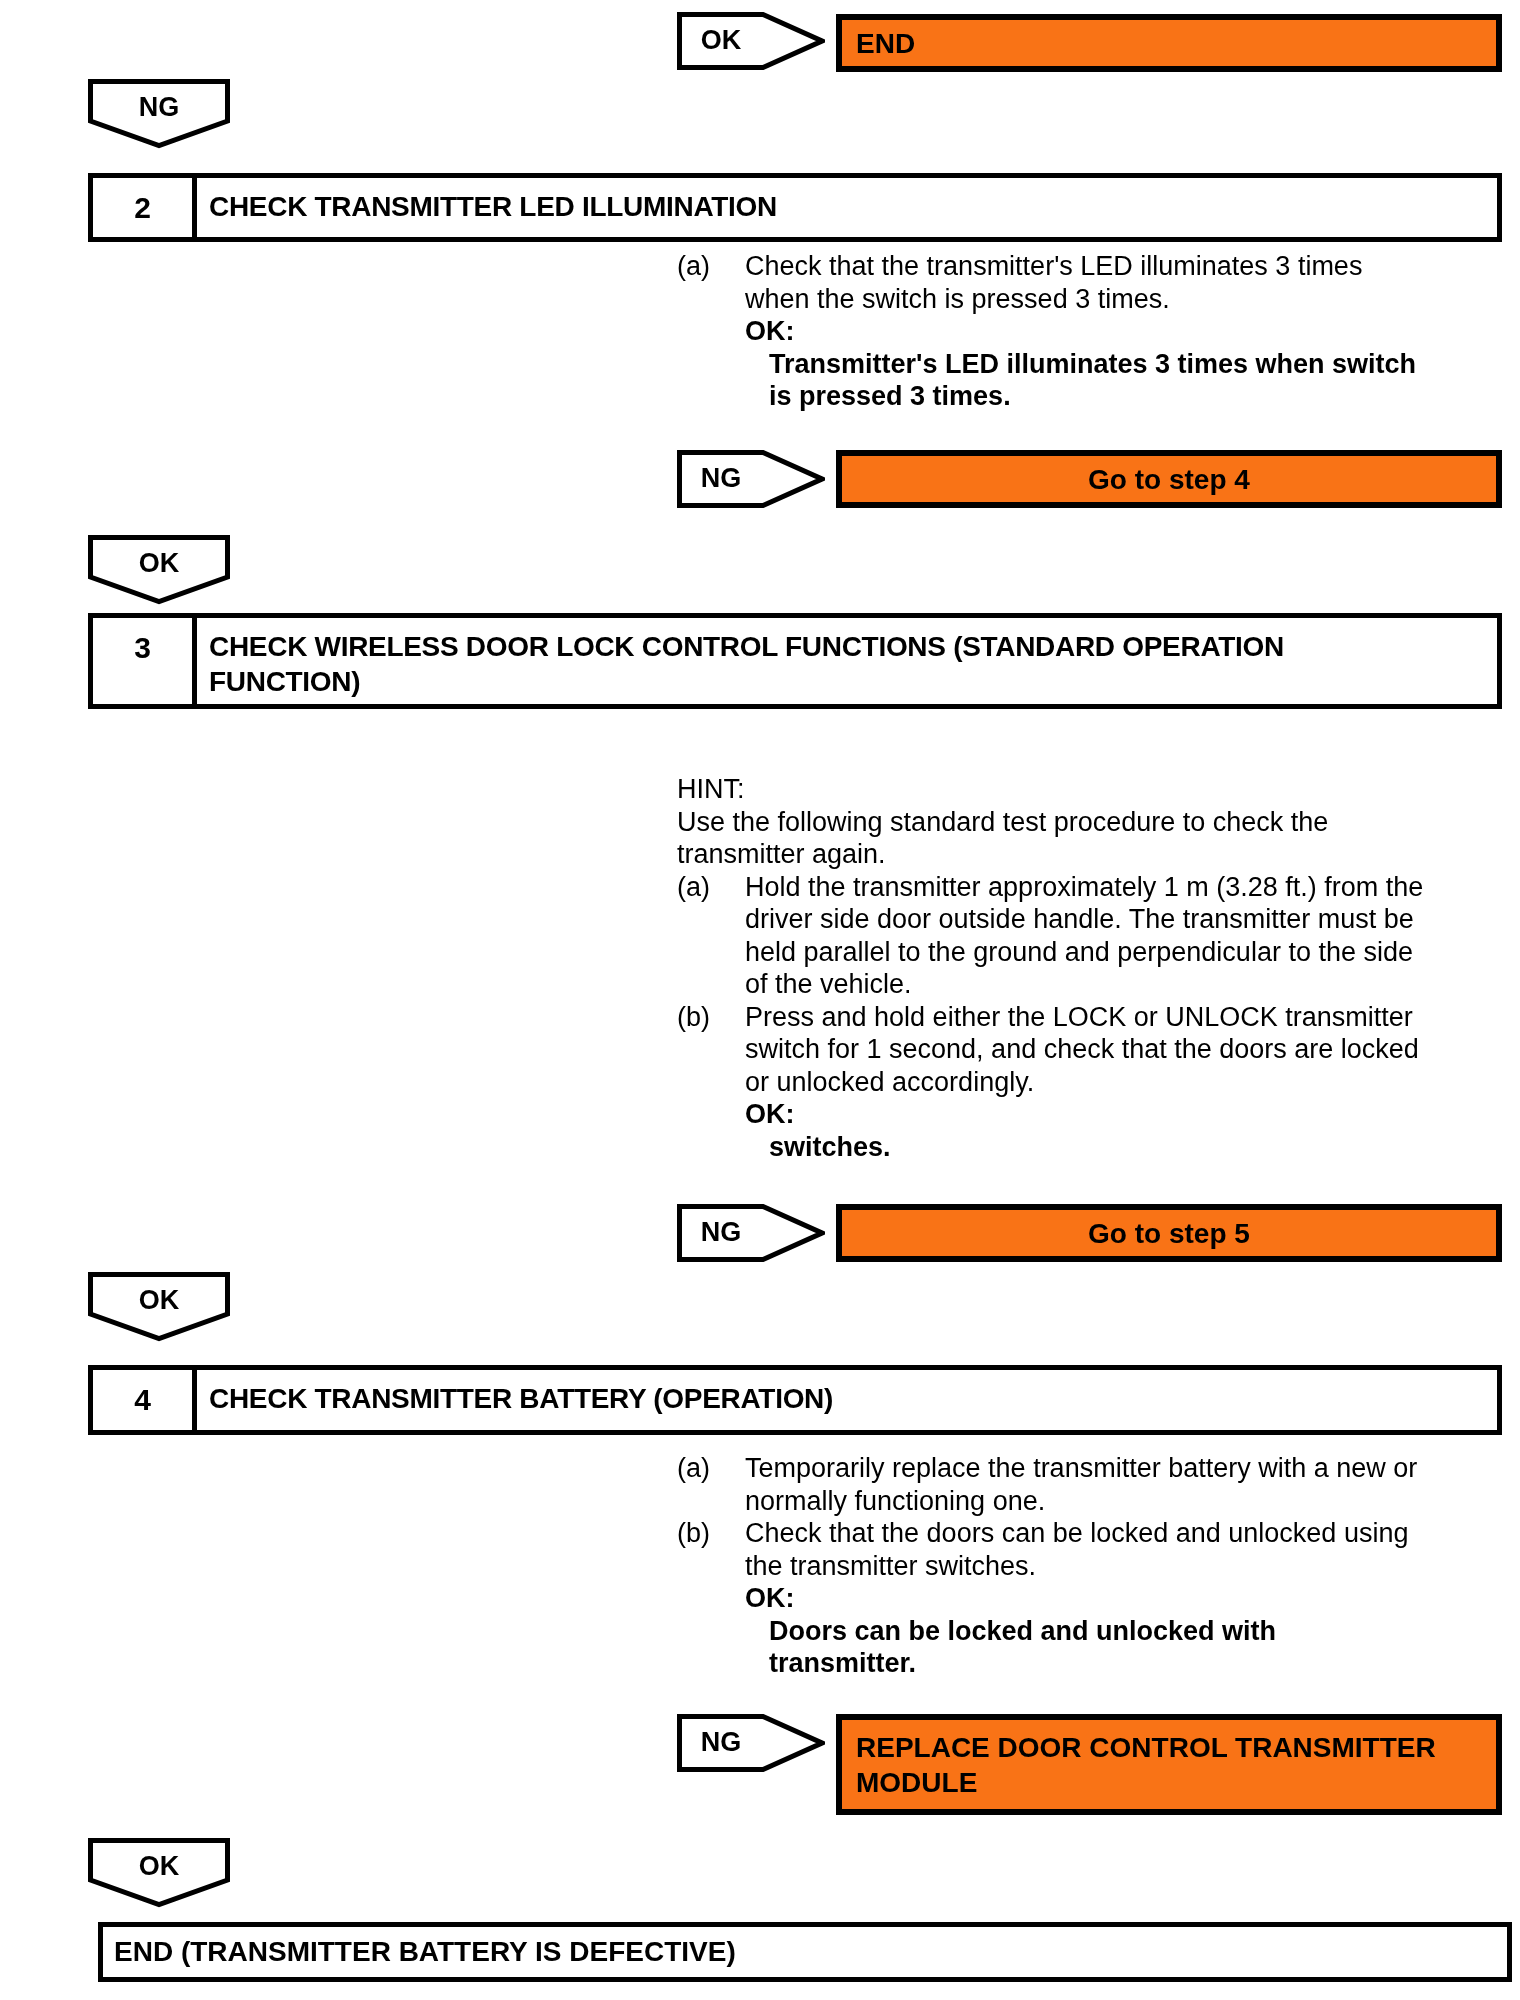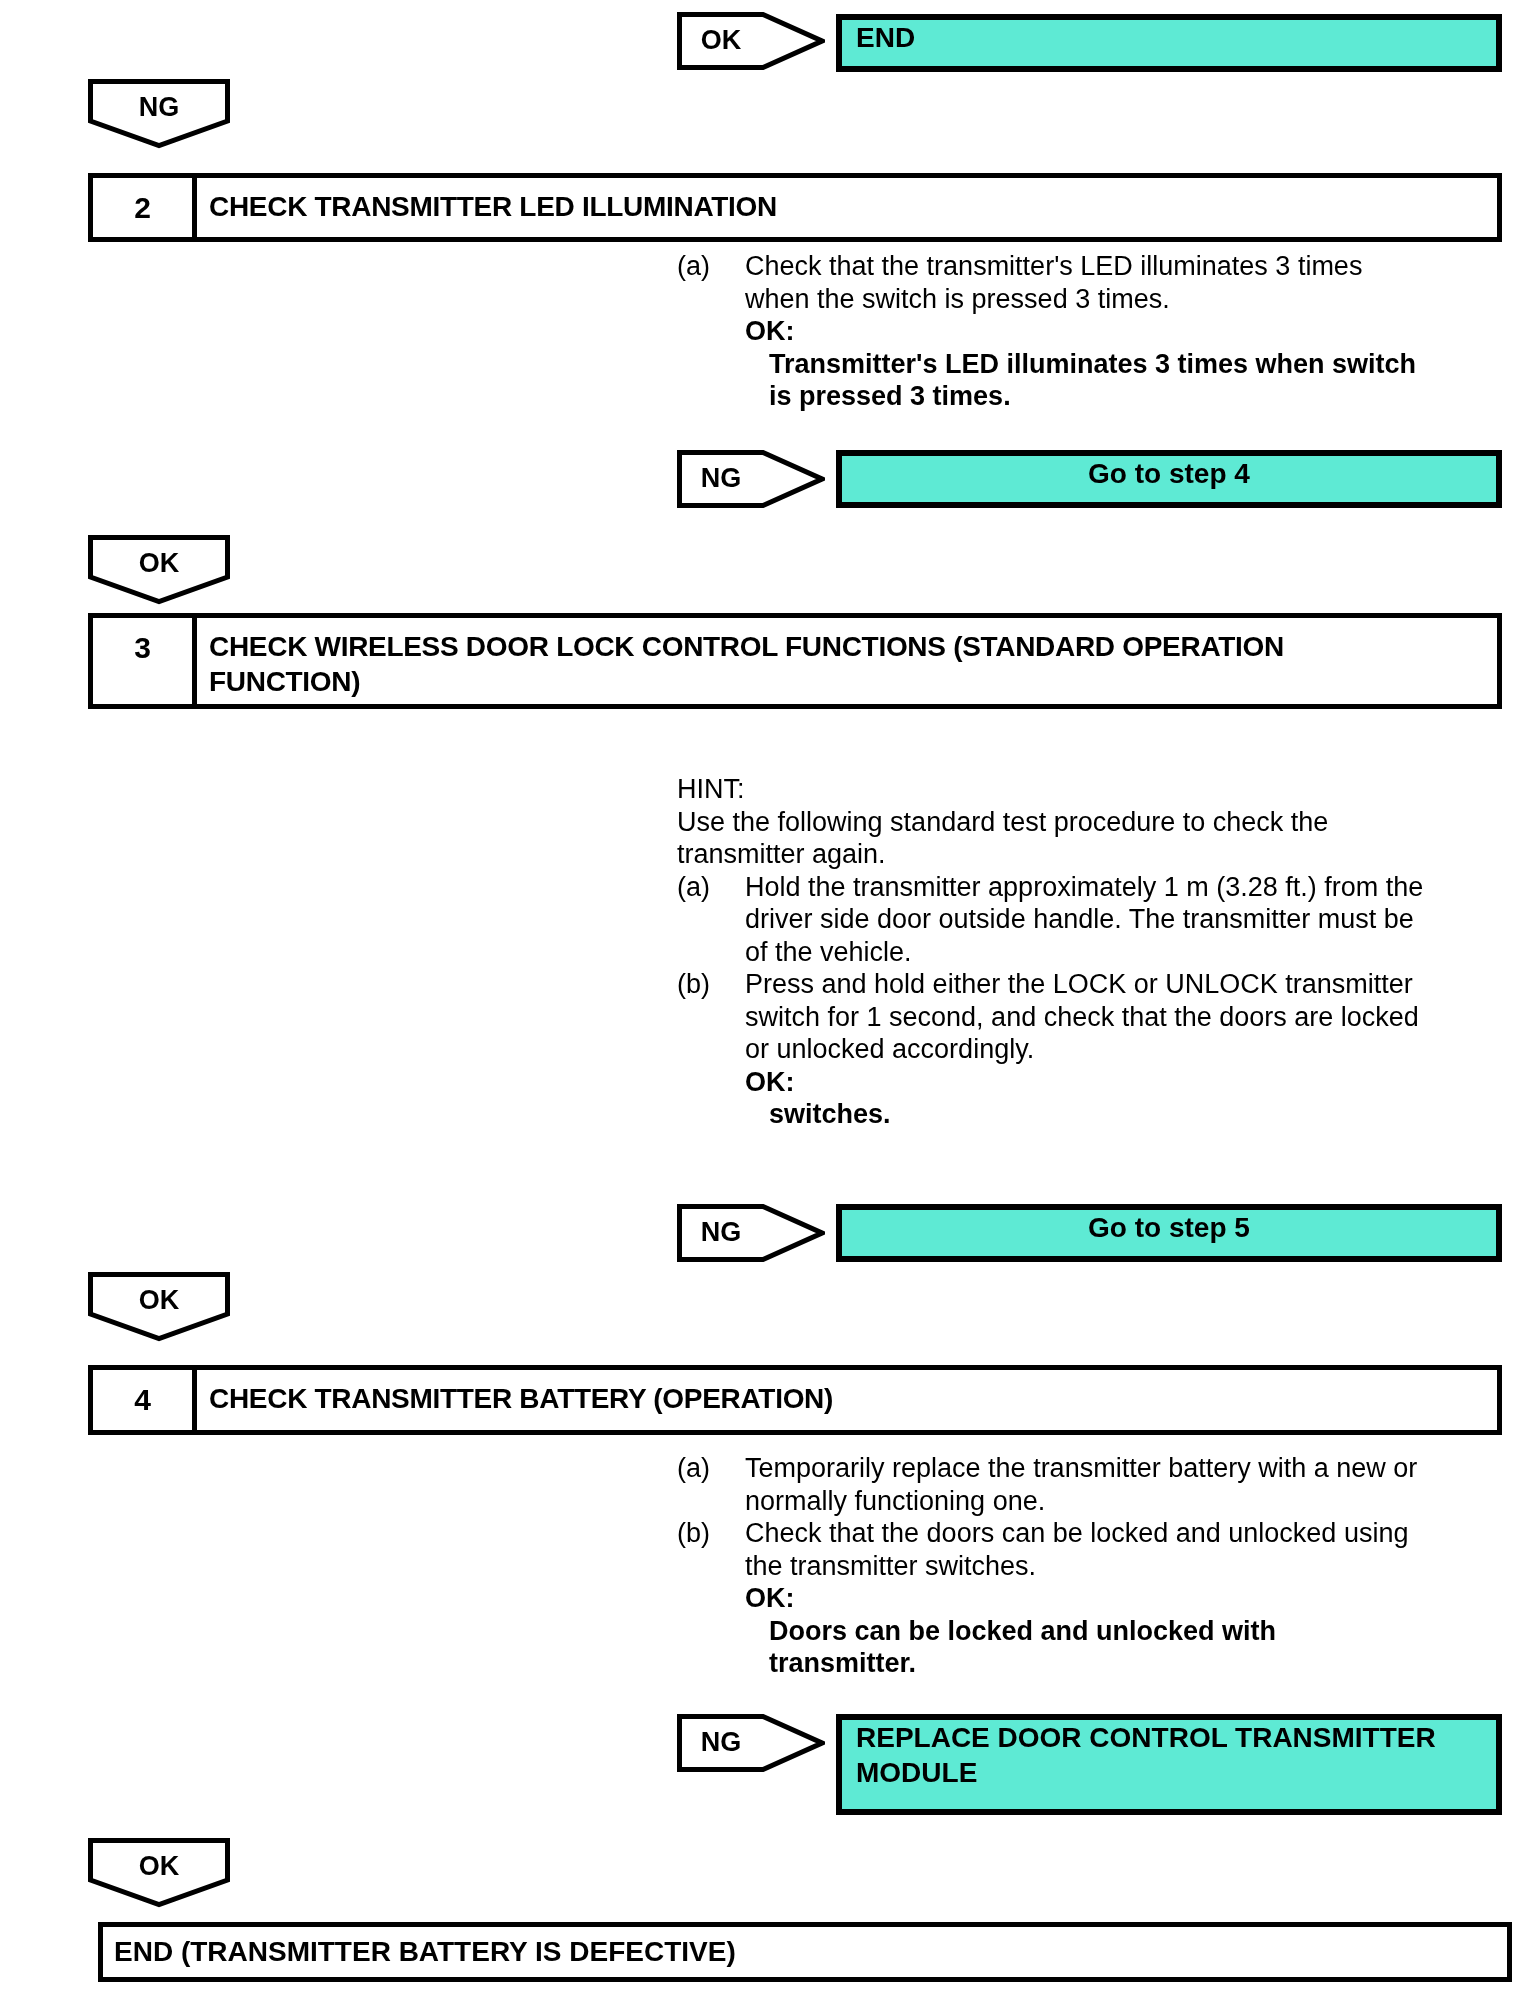--- a/index.html
+++ b/index.html
@@ -13,24 +13,24 @@
   .shape .lbl{
     position:absolute;left:0;top:0;width:100%;text-align:center;
     font-weight:bold;font-size:27px;line-height:30px;
   }
   .arrow-r{width:148px;height:58px;}
   .arrow-r .lbl{width:88px;top:13px;}
   .pent-d{width:142px;height:70px;}
   .pent-d .lbl{top:13px;}
   
   .rbox{
-    position:absolute;left:836px;width:666px;background:#5eead4;
+    position:absolute;left:836px;width:666px;background:#f97316;
     border:6px solid #000;box-sizing:border-box;
     font-weight:bold;font-size:28px;line-height:35px;
-    display:flex;flex-direction:column;
+    display:flex;flex-direction:column;justify-content:center;
   }
   .rbox.center{text-align:center;}
   .rbox.left{padding-left:14px;text-align:left;}
   
   .step-box{
     position:absolute;left:88px;width:1414px;background:#fff;
     border:5px solid #000;box-sizing:border-box;display:flex;align-items:stretch;
   }
   .step-num{
     width:104px;flex:0 0 104px;border-right:5px solid #000;
@@ -121,20 +121,21 @@
 
   <div class="body-block" style="top:725px;margin-top:48px;">
     <span class="ln">HINT:</span>
     <span class="ln">Use the following standard test procedure to check the</span>
     <span class="ln">transmitter again.</span>
     <span class="ln item">
       <span class="mk">(a)</span>
       <span class="it">Hold the transmitter approximately 1 m (3.28 ft.) from the</span>
     </span>
     <span class="ln ind1">driver side door outside handle. The transmitter must be</span>
+    <span class="ln ind1">held parallel to the ground and perpendicular to the side</span>
     <span class="ln ind1">of the vehicle.</span>
     <span class="ln item">
       <span class="mk">(b)</span>
       <span class="it">Press and hold either the LOCK or UNLOCK transmitter</span>
     </span>
     <span class="ln ind1">switch for 1 second, and check that the doors are locked</span>
     <span class="ln ind1">or unlocked accordingly.</span>
     <span class="ln ind1 b">OK:</span>
     <span class="ln ind2 b">switches.</span>
   </div>

